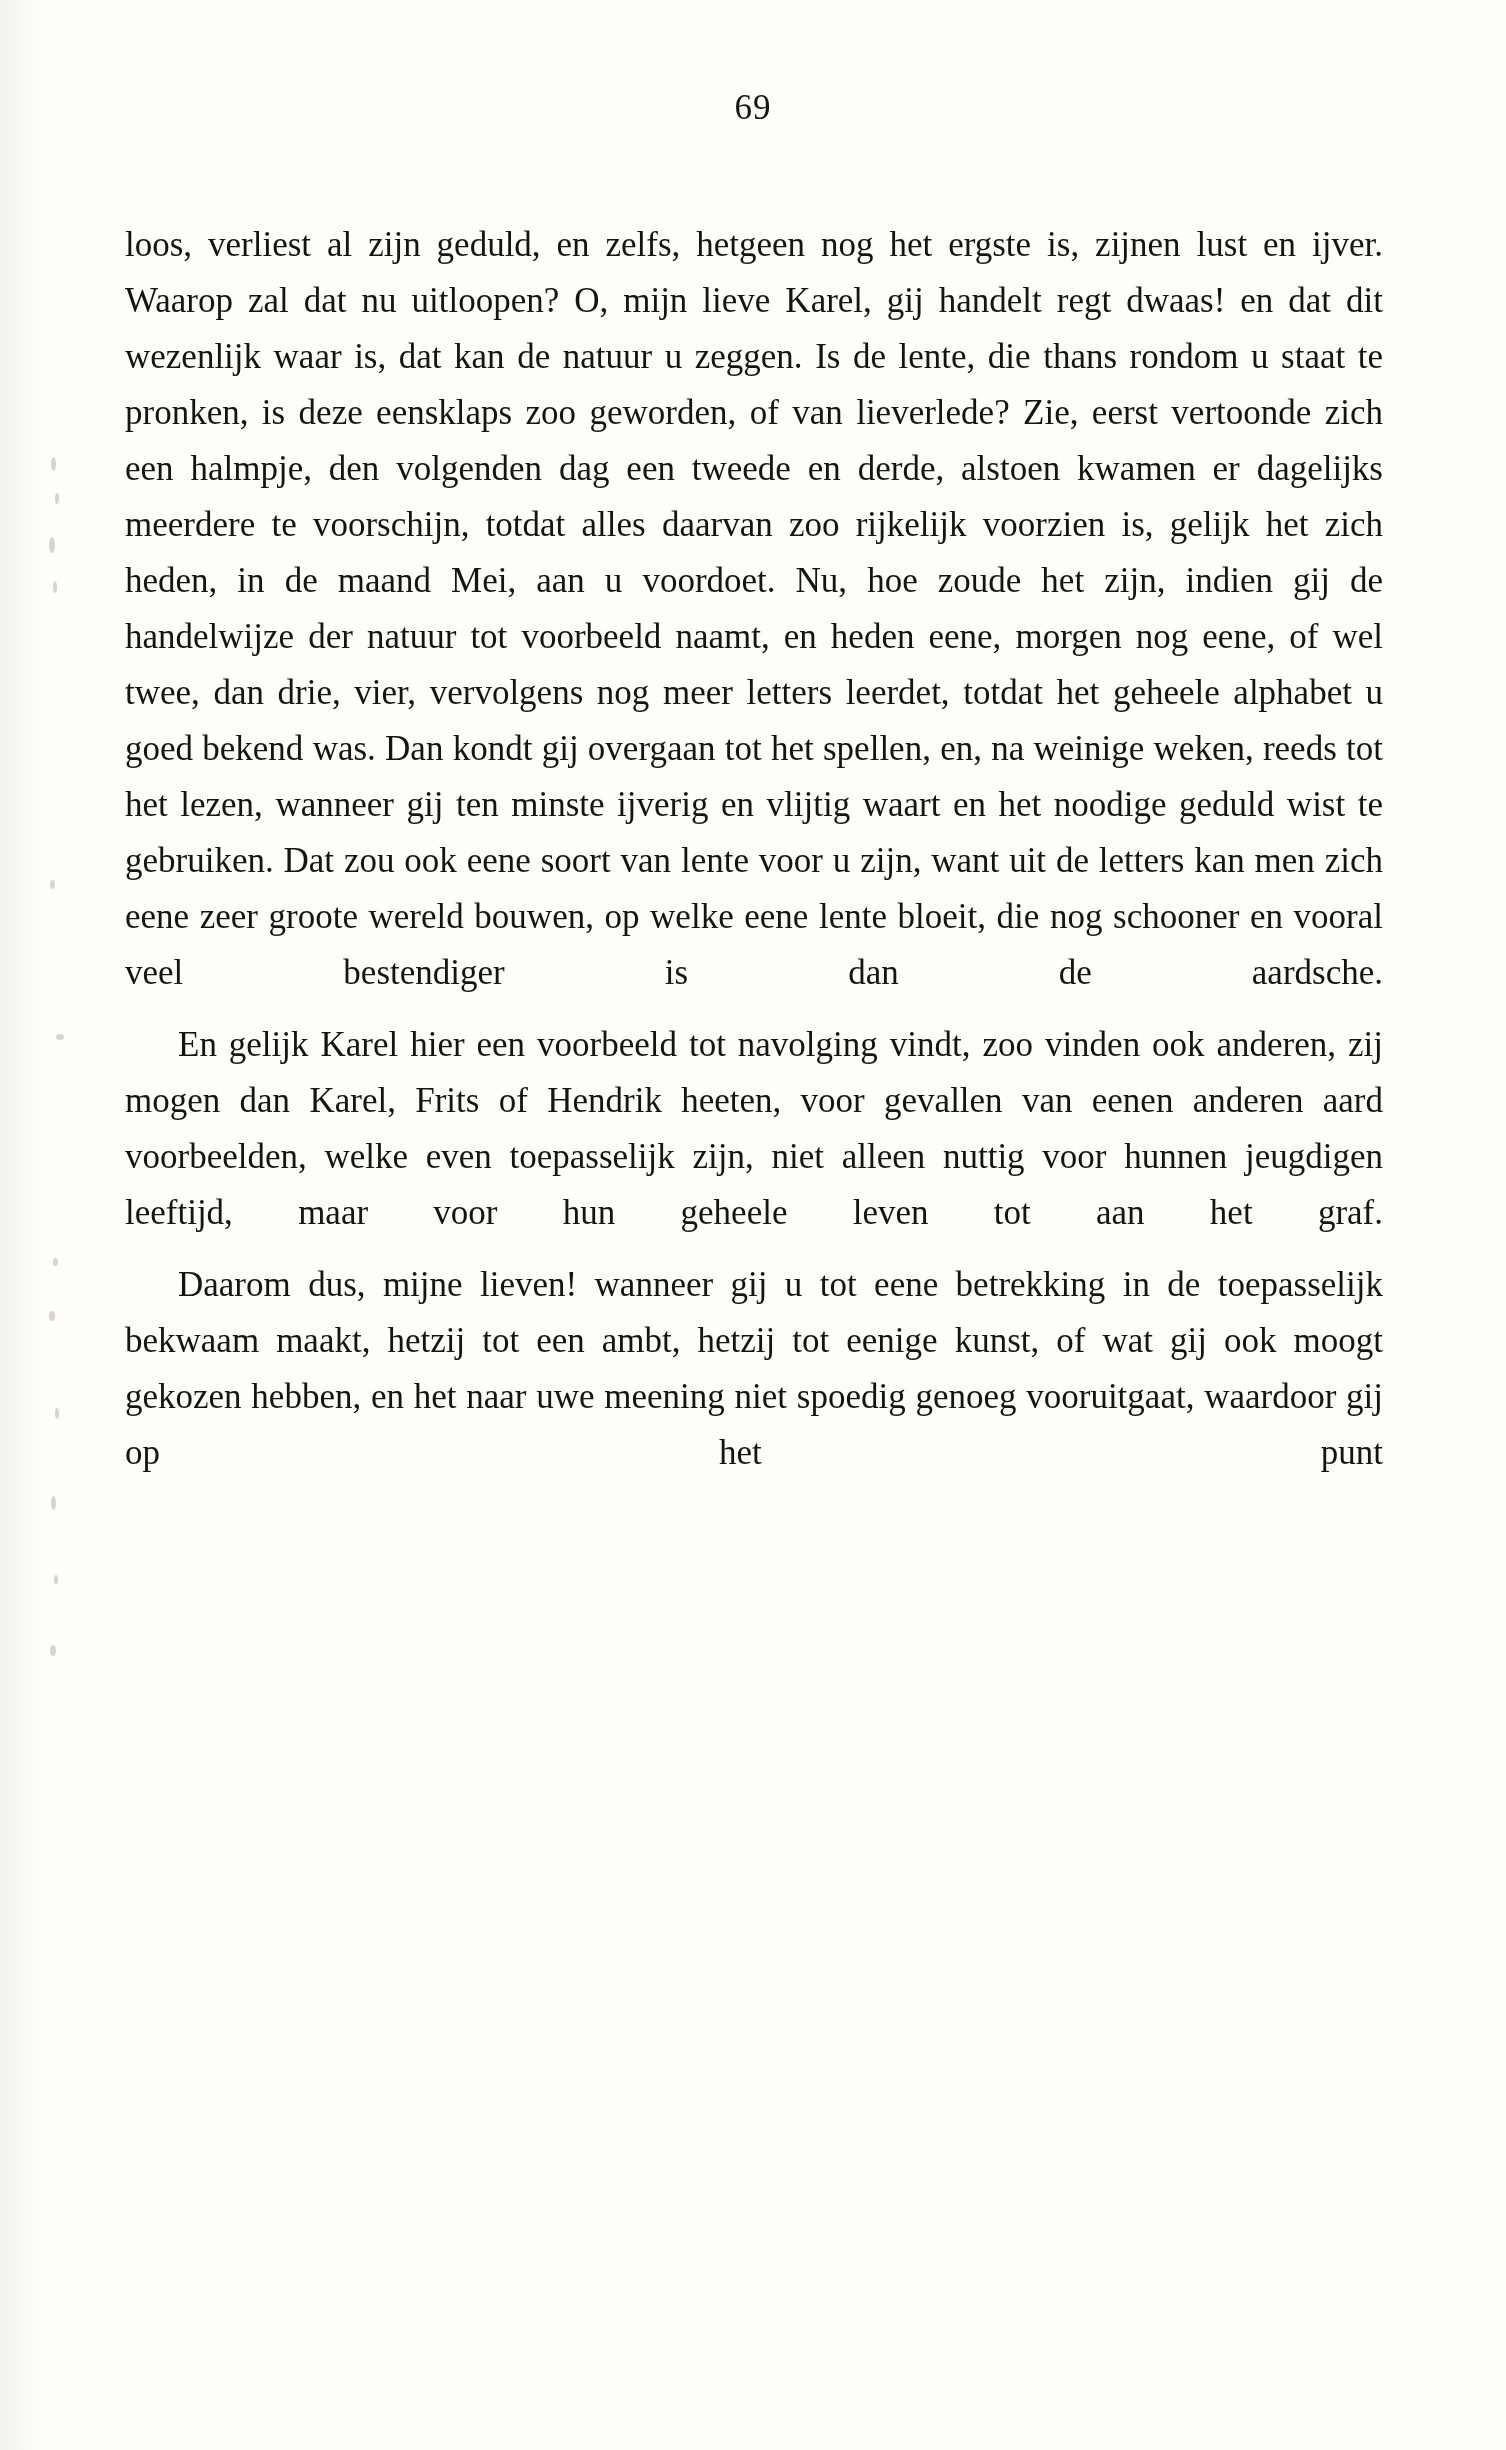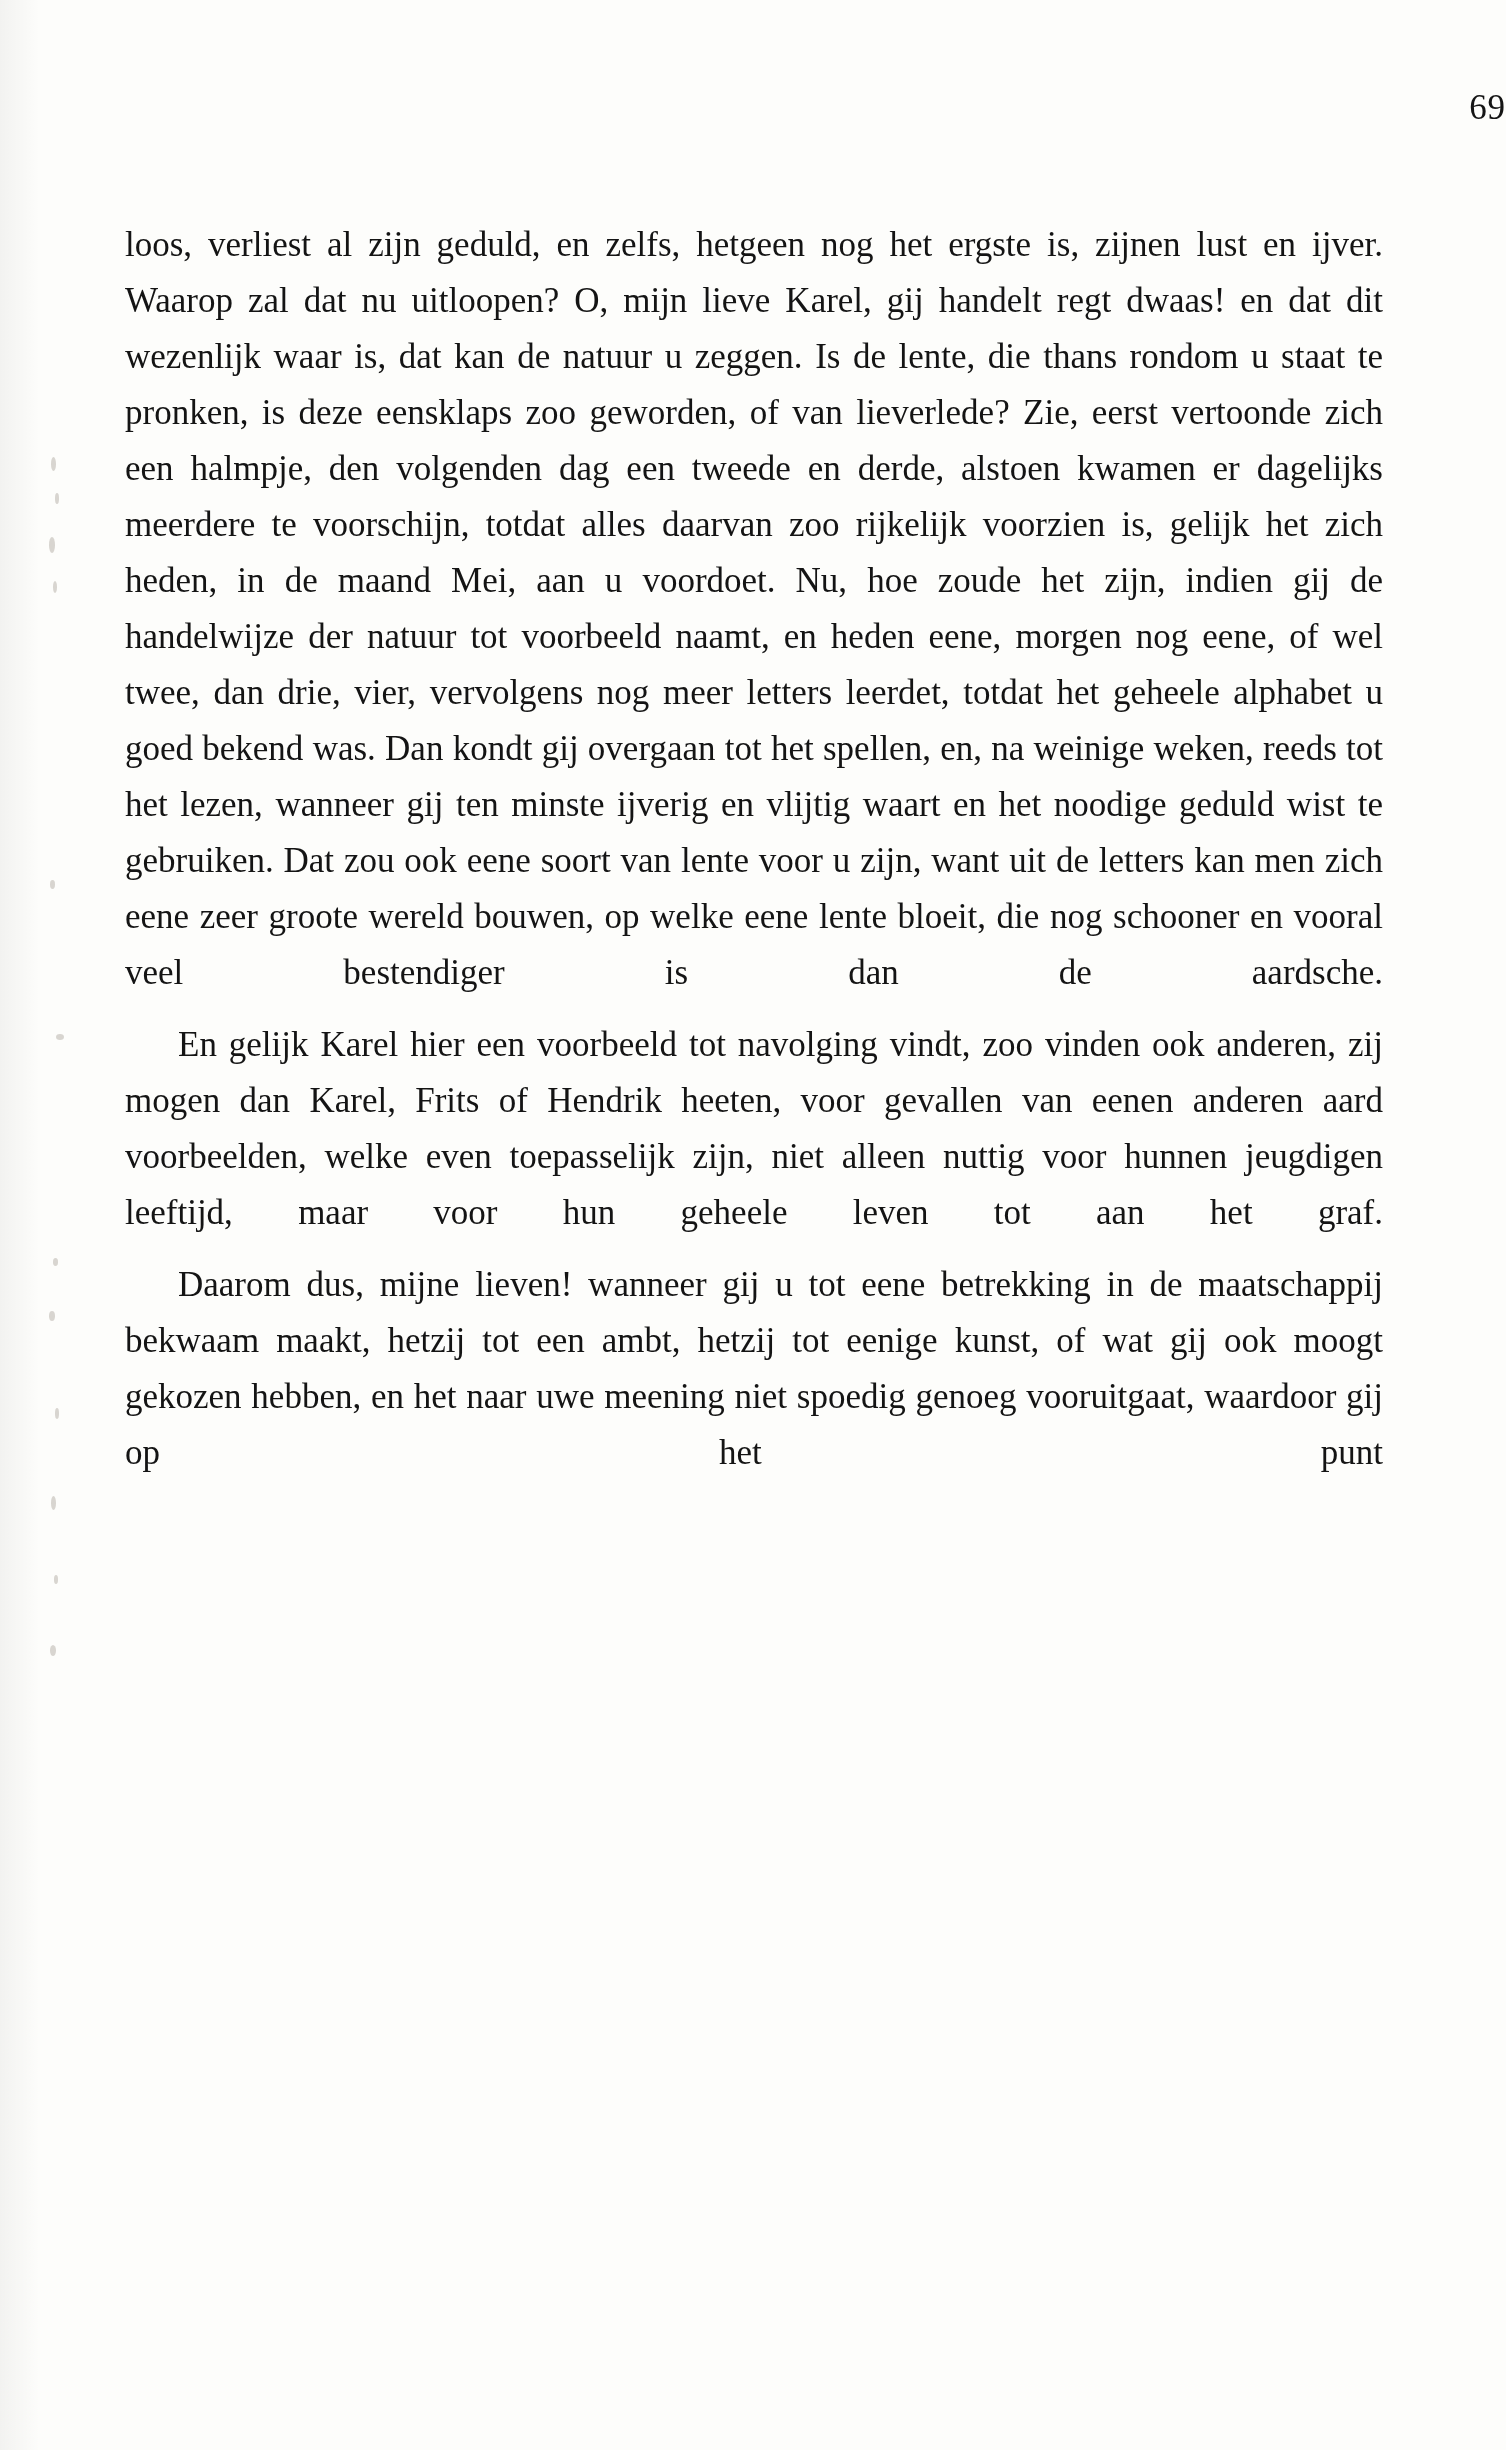--- a/index.html
+++ b/index.html
@@ -18,21 +18,21 @@
   .page {
     position: absolute;
     inset: 0;
     background: #fdfdfb;
   }
   .page-number {
     position: absolute;
     top: 88px;
     left: 0;
     width: 100%;
-    text-align: right;
+    text-align: center;
     font-size: 35px;
     letter-spacing: 0.9px;
     color: #151515;
     font-family: "Liberation Serif", serif;
   }
   .text-body {
     position: absolute;
     top: 201px;
     left: 109px;
     width: 1290px;
@@ -88,17 +88,17 @@
   <div class="speckle" style="top:1408px;left:55px;width:4.4px;height:11.4px;"></div>
   <div class="speckle" style="top:1496px;left:51px;width:5.3px;height:14px;"></div>
   <div class="speckle" style="top:1575px;left:54px;width:4.4px;height:8.8px;"></div>
   <div class="speckle" style="top:1645px;left:50px;width:6.2px;height:10.6px;"></div>
 
   <div class="page-number">69</div>
 
   <div class="text-body">
     <p class="para full-justify">loos, verliest al zijn geduld, en zelfs, hetgeen nog het ergste is, zijnen lust en ijver. Waarop zal dat nu uitloopen? O, mijn lieve Karel, gij handelt regt dwaas! en dat dit wezenlijk waar is, dat kan de natuur u zeggen. Is de lente, die thans rondom u staat te pronken, is deze eensklaps zoo geworden, of van lieverlede? Zie, eerst vertoonde zich een halmpje, den volgenden dag een tweede en derde, alstoen kwamen er dagelijks meerdere te voorschijn, totdat alles daarvan zoo rijkelijk voorzien is, gelijk het zich heden, in de maand Mei, aan u voordoet. Nu, hoe zoude het zijn, indien gij de handelwijze der natuur tot voorbeeld naamt, en heden eene, morgen nog eene, of wel twee, dan drie, vier, vervolgens nog meer letters leerdet, totdat het geheele alphabet u goed bekend was. Dan kondt gij overgaan tot het spellen, en, na weinige weken, reeds tot het lezen, wanneer gij ten minste ijverig en vlijtig waart en het noodige geduld wist te gebruiken. Dat zou ook eene soort van lente voor u zijn, want uit de letters kan men zich eene zeer groote wereld bouwen, op welke eene lente bloeit, die nog schooner en vooral veel bestendiger is dan de aardsche.</p>
     <p class="para indent full-justify">En gelijk Karel hier een voorbeeld tot navolging vindt, zoo vinden ook anderen, zij mogen dan Karel, Frits of Hendrik heeten, voor gevallen van eenen anderen aard voorbeelden, welke even toepasselijk zijn, niet alleen nuttig voor hunnen jeugdigen leeftijd, maar voor hun geheele leven tot aan het graf.</p>
-    <p class="para indent full-justify">Daarom dus, mijne lieven! wanneer gij u tot eene betrekking in de maatschappij bekwaam maakt, hetzij tot een ambt, hetzij tot eenige kunst, of wat gij ook moogt gekozen hebben, en het naar uwe meening niet spoedig genoeg vooruitgaat, waardoor gij op het punt</p>
+    <p class="para indent full-justify">Daarom dus, mijne lieven! wanneer gij u tot eene betrekking in de toepasselijk bekwaam maakt, hetzij tot een ambt, hetzij tot eenige kunst, of wat gij ook moogt gekozen hebben, en het naar uwe meening niet spoedig genoeg vooruitgaat, waardoor gij op het punt</p>
   </div>
 
 </div>
 
 
 </body></html>

